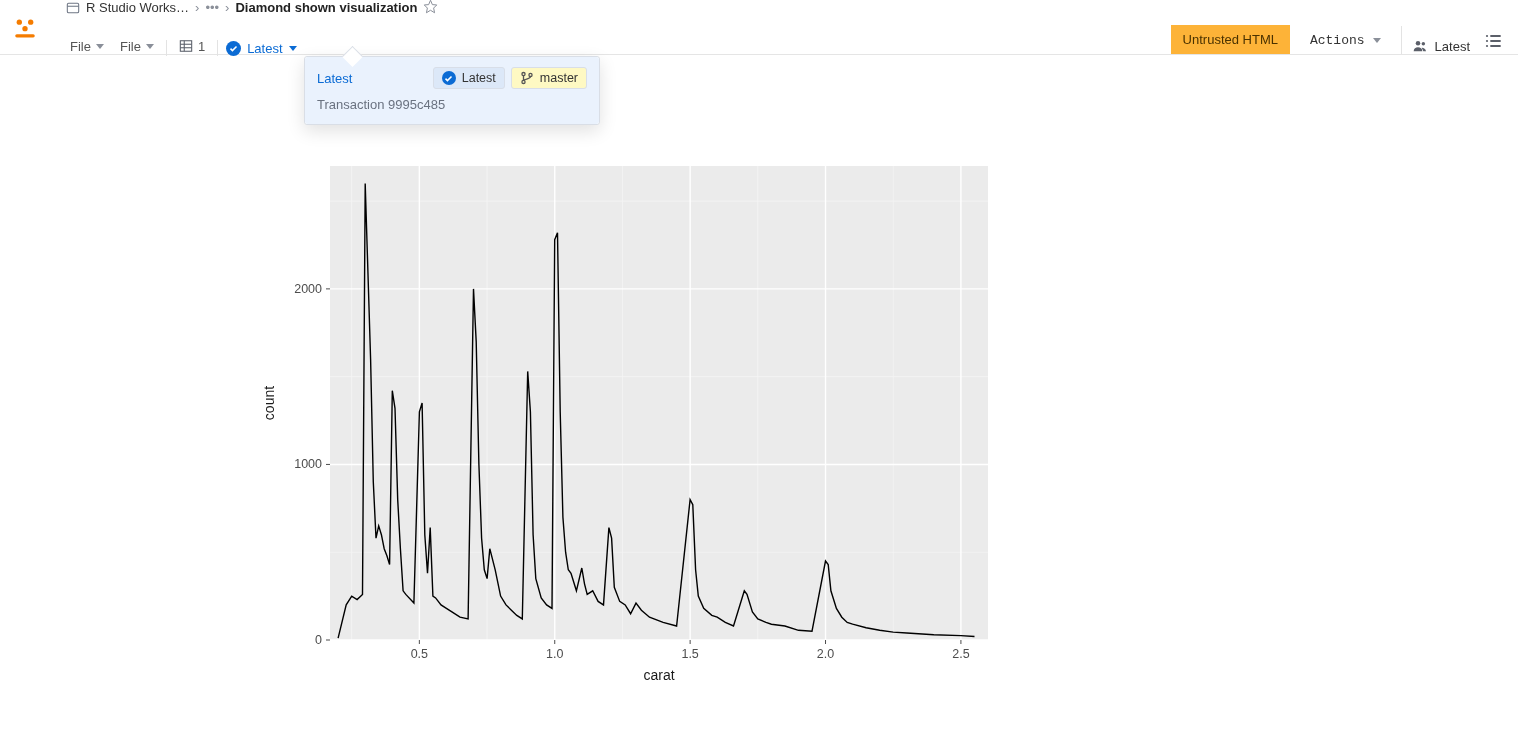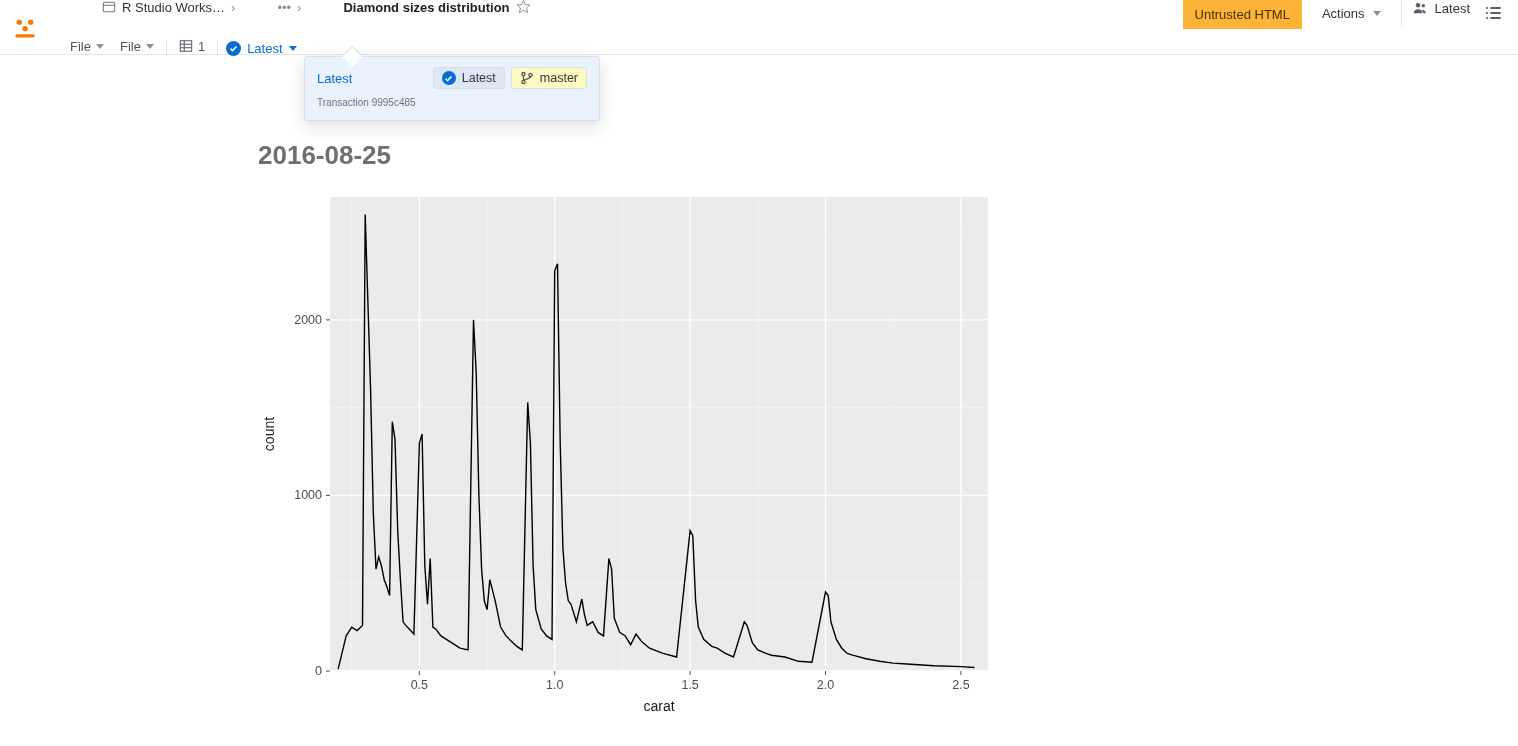--- a/index.html
+++ b/index.html
@@ -7,55 +7,55 @@
     body { width: 1518px; height: 746px; overflow: hidden; background: #fff; }
 
     
     .topbar { display: flex; align-items: stretch; border-bottom: 1px solid #e5e5e5; height: 55px; padding: 0 12px 0 0; }
     .brand { width: 50px; display: flex; align-items: center; justify-content: center; }
     .brand svg { width: 26px; height: 26px; }
 
     .topleft { flex: 1; padding-left: 16px; display: flex; flex-direction: column; justify-content: center; }
     .row { display: flex; align-items: center; gap: 6px; }
     .breadcrumb { font-size: 13px; color: #333; }
-    .bc-item { display: inline-flex; align-items: flex-start; gap: 6px; margin-left: 36px; }
+    .bc-item { display: inline-flex; align-items: center; gap: 6px; }
     .bc-item.strong { font-weight: 700; color: #222; }
     .bc-item:not(.strong) { cursor: pointer; }
     .chev, .ellipsis { color: #8a8f99; }
     .star { color: #8a8f99; }
     .doc-icon { color: #6f7785; }
     .menubar { margin-top: 20px; display: flex; align-items: flex-end; gap: 8px; font-size: 13px; color: #555; }
     .menu-btn { display: inline-flex; align-items: center; gap: 5px; cursor: pointer; padding: 2px 4px; }
     .caret-down { width: 0; height: 0; border-left: 4px solid transparent; border-right: 4px solid transparent; border-top: 5px solid #8a8f99; display: inline-block; }
     .vdiv { width: 1px; height: 16px; background: #e3e3e3; }
     .latest-toolbar { display: inline-flex; align-items: center; gap: 6px; color: #0B6BD4; cursor: pointer; }
     .circle-check { width: 15px; height: 15px; border-radius: 50%; background: #0B6BD4; display: inline-flex; align-items: center; justify-content: center; }
     .circle-check svg { width: 9px; height: 9px; fill: #fff; }
     .latest-toolbar .caret-down { border-top-color: #0B6BD4; }
 
-    .top-right { display: flex; align-items: flex-start; gap: 10px; padding-left: 40px; }
+    .top-right { display: flex; align-items: flex-end; gap: 10px; padding-left: 40px; }
     .btn-warn { background: #FDB338; color: #4a3200; padding: 7px 12px; font-size: 13px; cursor: pointer; }
-    .actions-btn { display: inline-flex; align-items: center; gap: 8px; padding: 6px 10px; cursor: pointer; color: #333; }
+    .actions-btn { display: inline-flex; align-items: center; gap: 8px; padding: 6px 10px; cursor: pointer; color: #333; font-family: Liberation Mono, monospace; }
     .vsep { width: 1px; height: 28px; background: #e3e3e3; }
     .share-btn { display: inline-flex; align-items: center; gap: 7px; cursor: pointer; }
     .icon-btn { width: 26px; height: 26px; display: inline-flex; align-items: center; justify-content: center; cursor: pointer; color: #5b5f69; }
 
     
     .popover-anchor { position: relative; }
     .popover { position: absolute; top: 56px; left: 254px; width: 296px; background: #fff; border: 1px solid #d9dee6; border-radius: 3px; box-shadow: 0 6px 18px rgba(0,0,0,.12); font-size: 13px; }
     .popover::before { content:""; position:absolute; top:-8px; left:40px; width:14px; height:14px; background:#fff; border-left:1px solid #d9dee6; border-top:1px solid #d9dee6; transform: rotate(45deg); }
     .popover-body { background: #EAF2FD; padding: 10px 12px 12px; border-radius: 3px; }
     .pop-row1 { display: flex; align-items: center; justify-content: space-between; }
     .pop-title { color: #0B6BD4; font-weight: 500; }
     .pill-group { display: inline-flex; align-items: center; gap: 6px; }
     .pill { display: inline-flex; align-items: center; gap: 6px; background: #fef9c3; border: 1px solid #D8DEE8; border-radius: 3px; padding: 3px 8px; color: #333; cursor: pointer; font-size: 12.5px; }
     .pill.active { background: #DCE8F8; }
     .pill.active .circle-check { width:14px; height:14px; }
     .branch-icon { color: #555; }
-    .pop-sub { color: #6a7280; margin-top: 8px; font-size: 10px; }
+    .pop-sub { color: #6a7280; margin-top: 8px; font-size: 13px; }
 
     
     .content { position: absolute; left: 258px; top: 140px; width: 900px; }
     .date-h { font-size: 26px; font-weight: 700; color: #6f6f6f; margin: 0 0 14px; }
     .body-text { font-size: 15.5px; color: #1f1f1f; line-height: 1.45; font-family: "Helvetica Neue", Helvetica, Arial, sans-serif; }
 
     
     .chart-wrap { margin-top: 18px; }
     .chart { width: 738px; height: 530px; display: block; }
     .panel-bg { fill: #EBEBEB; }
@@ -82,21 +82,21 @@
       <span class="bc-item">
         <svg class="doc-icon" width="14" height="14" viewBox="0 0 16 16">
             <rect x="1.5" y="2.5" width="13" height="11" rx="1.5" fill="none" stroke="currentColor" stroke-width="1.2"></rect>
             <line x1="1.5" y1="6" x2="14.5" y2="6" stroke="currentColor" stroke-width="1.2"></line>
           </svg>
         <span>R Studio Works…</span>
       </span>
       <span class="chev">›</span>
       <span class="ellipsis bc-item">•••</span>
       <span class="chev">›</span>
-      <span class="bc-item strong">Diamond sizes distribution</span>
+      <span class="bc-item strong">Diamond shown visualization</span>
       <span class="star">
         <svg width="15" height="15" viewBox="0 0 24 24" fill="none" stroke="currentColor" stroke-width="1.6">
             <polygon points="12 2 15 9 22 9.5 17 14.5 18.5 22 12 18 5.5 22 7 14.5 2 9.5 9 9"></polygon>
           </svg>
       </span>
     </div>
     <div class="menubar">
       <span class="menu-btn">
           <span>File</span>
           <span class="caret-down"></span>
@@ -179,21 +179,20 @@
           <circle cx="3" cy="9" r="1.1" fill="#5b5f69" stroke="none"></circle>
           <line x1="7" y1="9" x2="16" y2="9"></line>
           <circle cx="3" cy="14" r="1.1" fill="#5b5f69" stroke="none"></circle>
           <line x1="7" y1="14" x2="16" y2="14"></line>
         </svg>
     </span>
   </div>
 </div>
 
 <div class="content">
-  <h2 class="date-h">2016-08-25</h2>
 
   <div class="chart-wrap">
     <svg id="chart" class="chart" viewBox="0 0 738 530">
         <rect x="72" y="8" width="658" height="474" class="panel-bg"></rect>
         <g class="grid-minor">
           <line x1="93.66255144032921" x2="93.66255144032921" y1="8" y2="482"></line>
           <line x1="229.0534979423868" x2="229.0534979423868" y1="8" y2="482"></line>
           <line x1="364.4444444444444" x2="364.4444444444444" y1="8" y2="482"></line>
           <line x1="499.83539094650206" x2="499.83539094650206" y1="8" y2="482"></line>
           <line x1="635.2263374485597" x2="635.2263374485597" y1="8" y2="482"></line>

